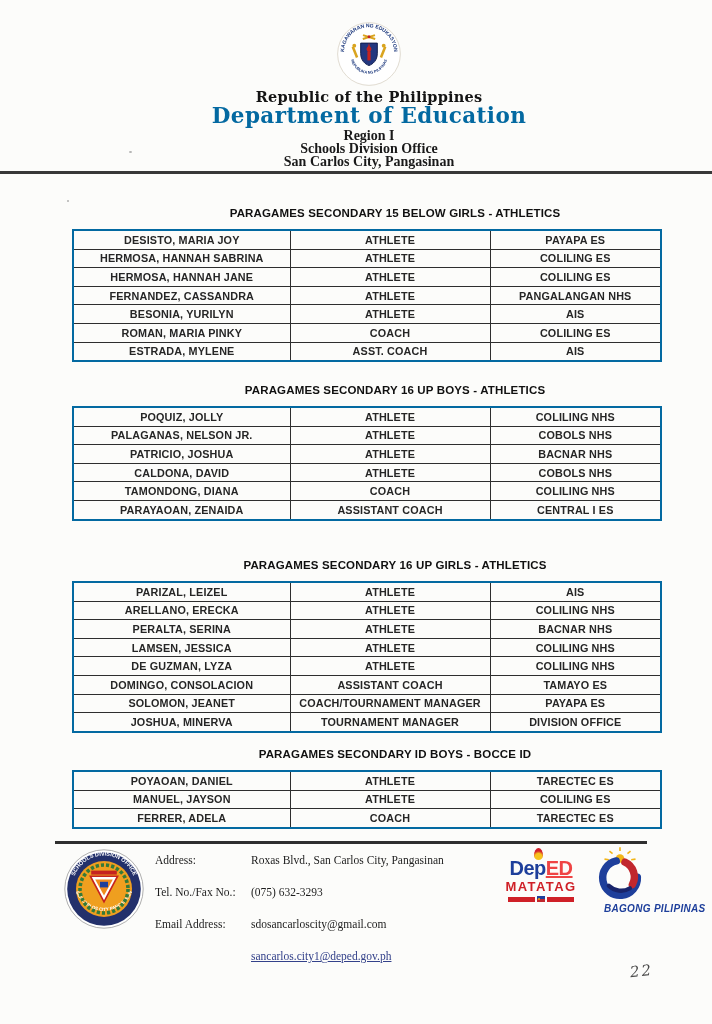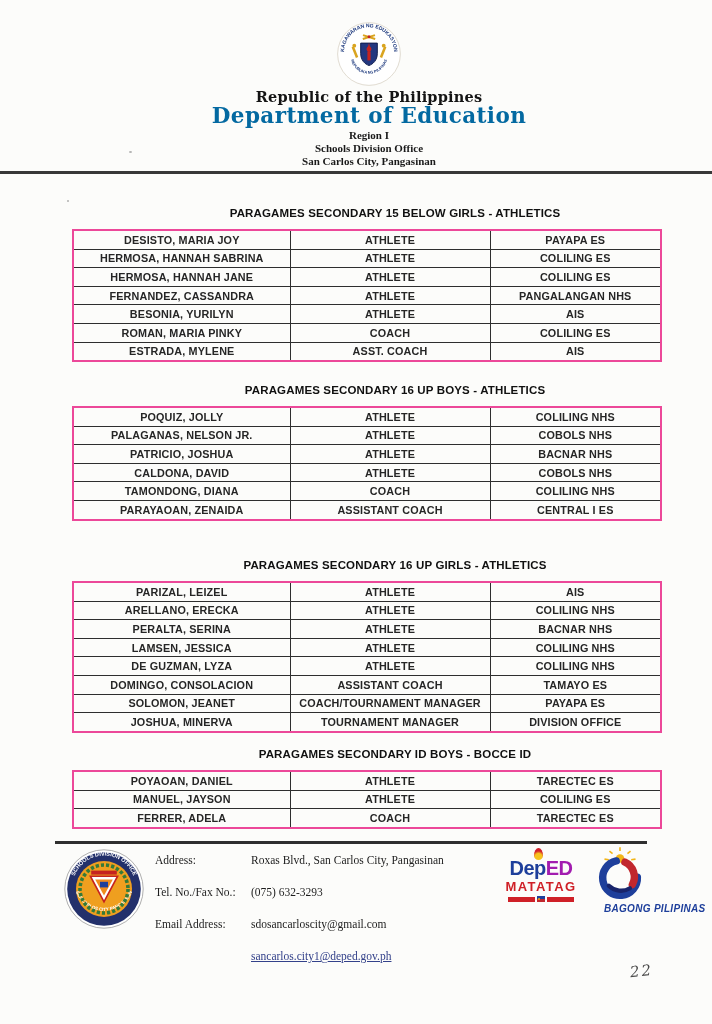--- a/index.html
+++ b/index.html
@@ -7,46 +7,46 @@
   .page{
     position:relative;width:712px;height:1024px;margin:0 auto;
     background:#fcfcfa;overflow:hidden;
     font-family:"Liberation Sans",sans-serif;color:#161616;
   }
   
   .letterhead{position:absolute;top:22px;left:26px;width:686px;text-align:center;}
   .seal{display:block;margin:0 auto;width:64px;height:64px;}
   .republic{font-family:"DejaVu Serif",serif;font-weight:bold;font-size:14.5px;line-height:15px;margin-top:3px;letter-spacing:.2px;color:#141414;}
   .department{font-family:"DejaVu Serif",serif;font-weight:bold;font-size:21.5px;line-height:23px;letter-spacing:.4px;color:#0369a1;}
-  .sub{font-family:"Liberation Serif",serif;font-weight:bold;font-size:11px;line-height:13px;color:#1a1a1a;}
+  .sub{font-family:"Liberation Serif",serif;font-weight:bold;font-size:14px;line-height:13px;color:#1a1a1a;}
   .sub.first{margin-top:2px;}
   .rule{position:absolute;top:171px;left:0;width:712px;height:3px;background:#383838;}
   
   .roster{position:absolute;left:72px;width:646px;}
   .roster-title{margin:0 0 9px 0;text-align:center;font-size:11.5px;font-weight:bold;letter-spacing:.15px;color:#101010;height:14px;line-height:14px;}
-  table.roster-table{width:588px;border-collapse:collapse;table-layout:fixed;border:2px solid #ec4899;}
+  table.roster-table{width:588px;border-collapse:collapse;table-layout:fixed;border:2px solid #0369a1;}
   table.roster-table td{
     border:1px solid #2e2e2e;height:17.6px;padding:0 2px;
     font-size:10.8px;font-weight:bold;color:#262626;text-align:center;
     white-space:nowrap;overflow:hidden;letter-spacing:.15px;
   }
   
   .footer-rule{position:absolute;top:841px;left:55px;width:592px;height:2.5px;background:#2f2f2f;}
   .sdo-seal{position:absolute;top:849px;left:64px;width:80px;height:80px;}
   .contact{
     position:absolute;top:852px;left:155px;width:330px;
     display:grid;grid-template-columns:96px 1fr;row-gap:16px;
     font-family:"Liberation Serif",serif;font-size:11.5px;line-height:16px;color:#1d1d1d;
   }
   .contact a.c-link{color:#33418a;text-decoration:underline;}
   
   .matatag-logo{position:absolute;top:851px;left:502px;width:78px;text-align:center;}
   .brand{position:relative;display:inline-block;font-weight:bold;font-size:20px;line-height:22px;letter-spacing:-.5px;margin-top:6px;}
   .brand .b-blue{color:#1e3f9b;}
-  .brand .b-red{color:#a21caf;}
+  .brand .b-red{color:#ef4444;text-decoration:underline;}
   .brand .p-wrap{position:relative;display:inline-block;color:#1e3f9b;}
   .flame{
     position:absolute;left:0;top:-9px;width:9px;height:12px;
     background:radial-gradient(circle at 50% 75%, #f6c31c 0 35%, #d3202a 60% 100%);
     border-radius:50% 50% 50% 50% / 62% 62% 38% 38%;
   }
   .matatag-word{font-weight:bold;font-size:13px;letter-spacing:1.4px;color:#cf2027;line-height:14px;margin-top:1px;}
   .chips{display:flex;justify-content:center;align-items:center;gap:2px;margin-top:2px;}
   .chip{width:27px;height:5px;background:#cf2027;}
   .mini-flag{width:8px;height:6px;background:linear-gradient(180deg,#1e3f9b 50%,#c1272d 50%);position:relative;}

